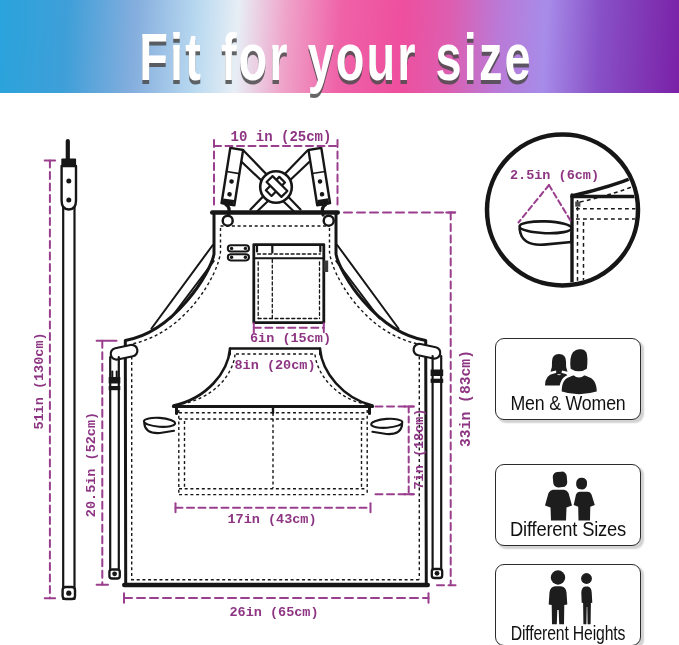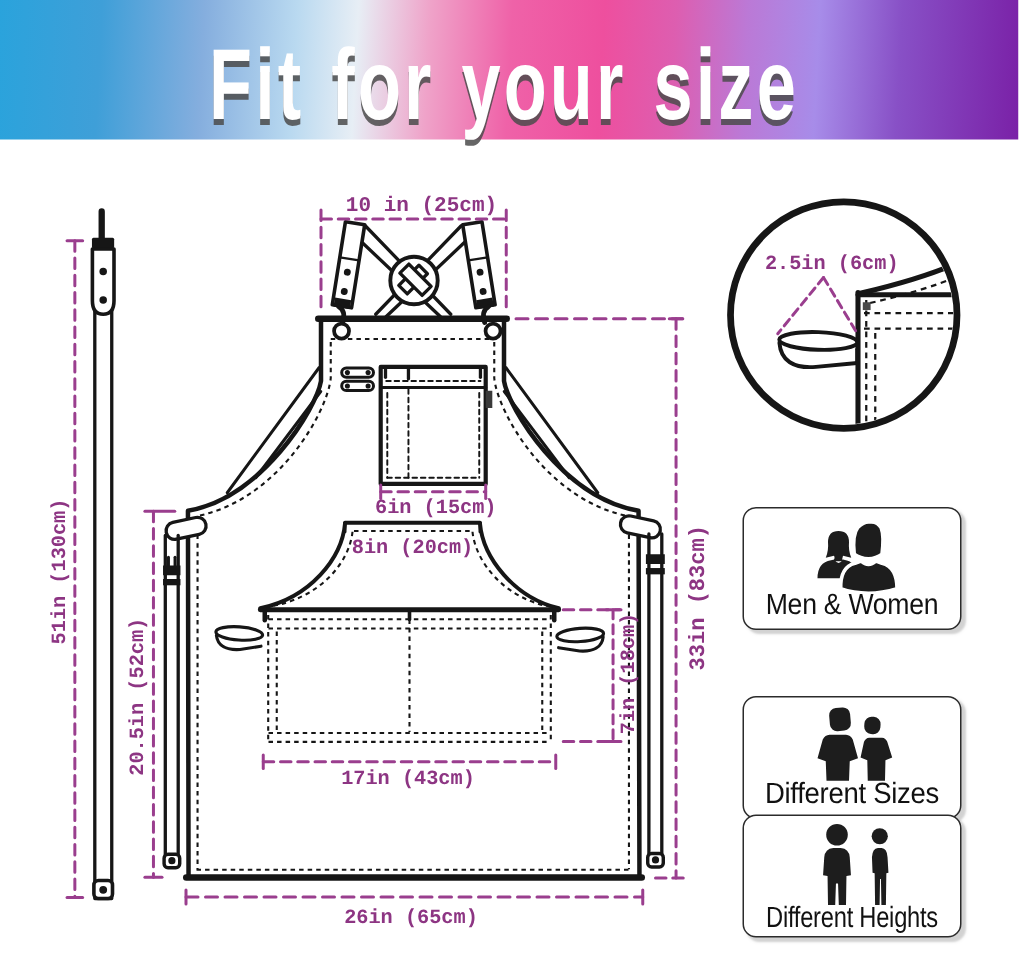--- a/index.html
+++ b/index.html
@@ -308,21 +308,21 @@
 </g>
 
 <g fill="#1d1d1d">
 <rect x="80.2" y="12.8" width="10.8" height="11.6" rx="4.8" transform="rotate(4 85.6 18.6)"></rect>
 <path d="M80,29.5 Q81,27 83.5,26.8 L92,26.8 Q94.5,27 95.5,29.5 L98.8,40 L94.3,41.8 L94,55.5 L82.5,55.5 L82.2,41.8 L77.7,40 Z"></path>
 </g>
 </svg>
 <div class="lbl" style="transform:scaleX(0.94);">Different Sizes</div>
 </div>
 
-<div class="box" style="top:543px;">
+<div class="box" style="top:564px;">
 <svg width="144" height="60" viewBox="0 0 144 60" style="position:absolute;top:2px;left:0;">
 
 <g fill="#1d1d1d">
 <circle cx="62" cy="10.5" r="7.2"></circle>
 <path d="M53.5,25.5 Q54,19.8 59.5,19.3 L64.5,19.3 Q70,19.8 70.5,25.5 L71.3,37.5 L68.3,38 L68,57.3 L63.2,57.3 L62.7,43 L61.3,43 L60.8,57.3 L56,57.3 L55.7,38 L52.7,37.5 Z"></path>
 </g>
 
 <g fill="#1d1d1d">
 <circle cx="90.5" cy="11.5" r="5.4"></circle>
 <path d="M85.3,25.5 Q85.6,19.8 89.3,19.4 L91.7,19.4 Q95.4,19.8 95.7,25.5 L96.3,35.8 L94.9,36.1 L94.6,57.3 L91.6,57.3 L91.3,40 L90.7,40 L90.4,57.3 L87.4,57.3 L87.1,36.1 L85.7,35.8 Z"></path>

